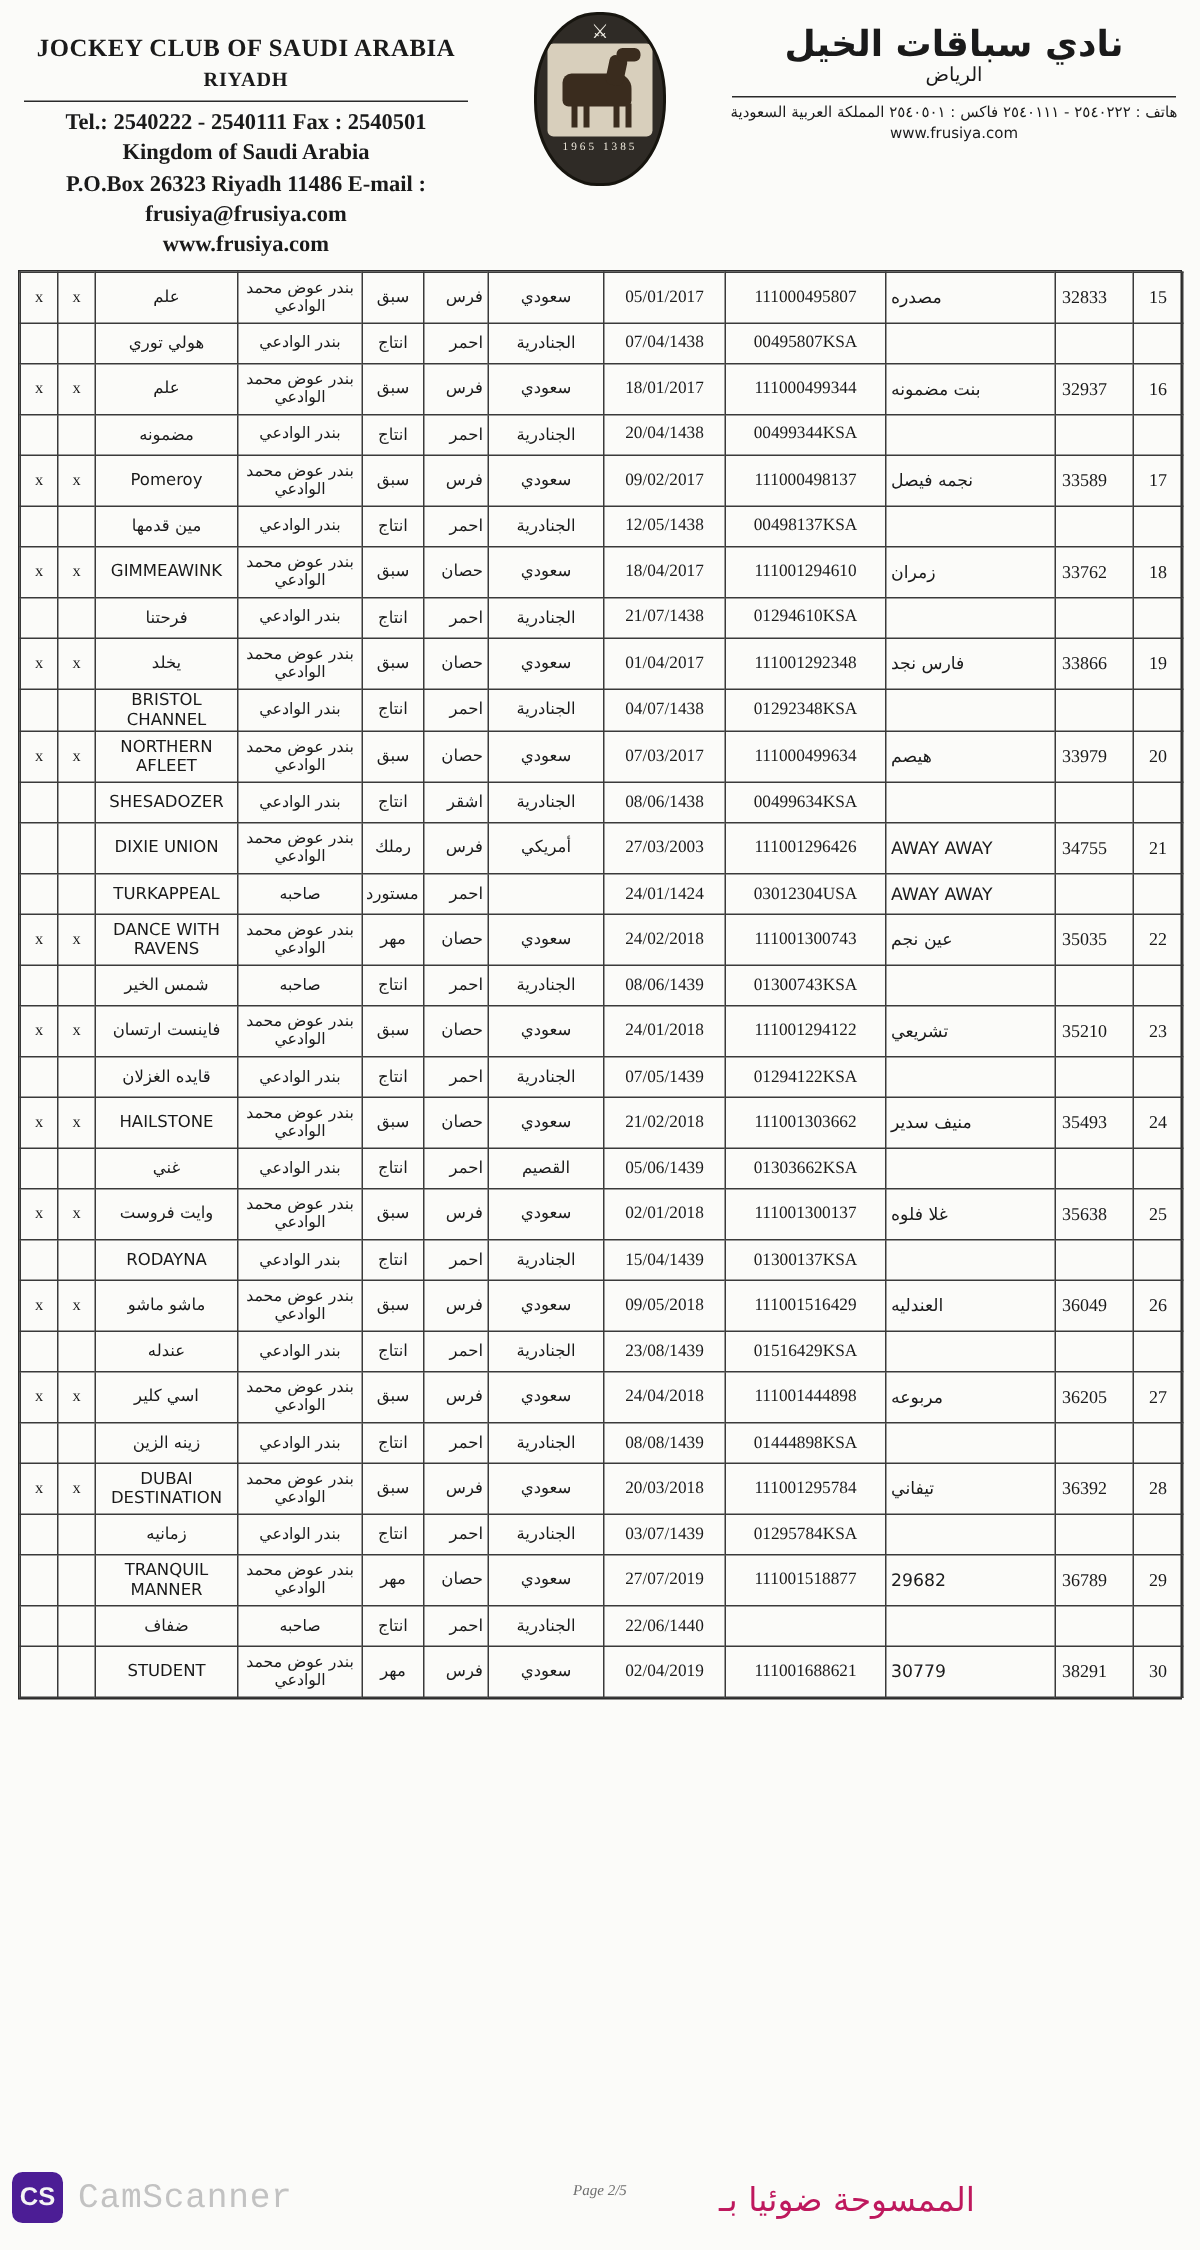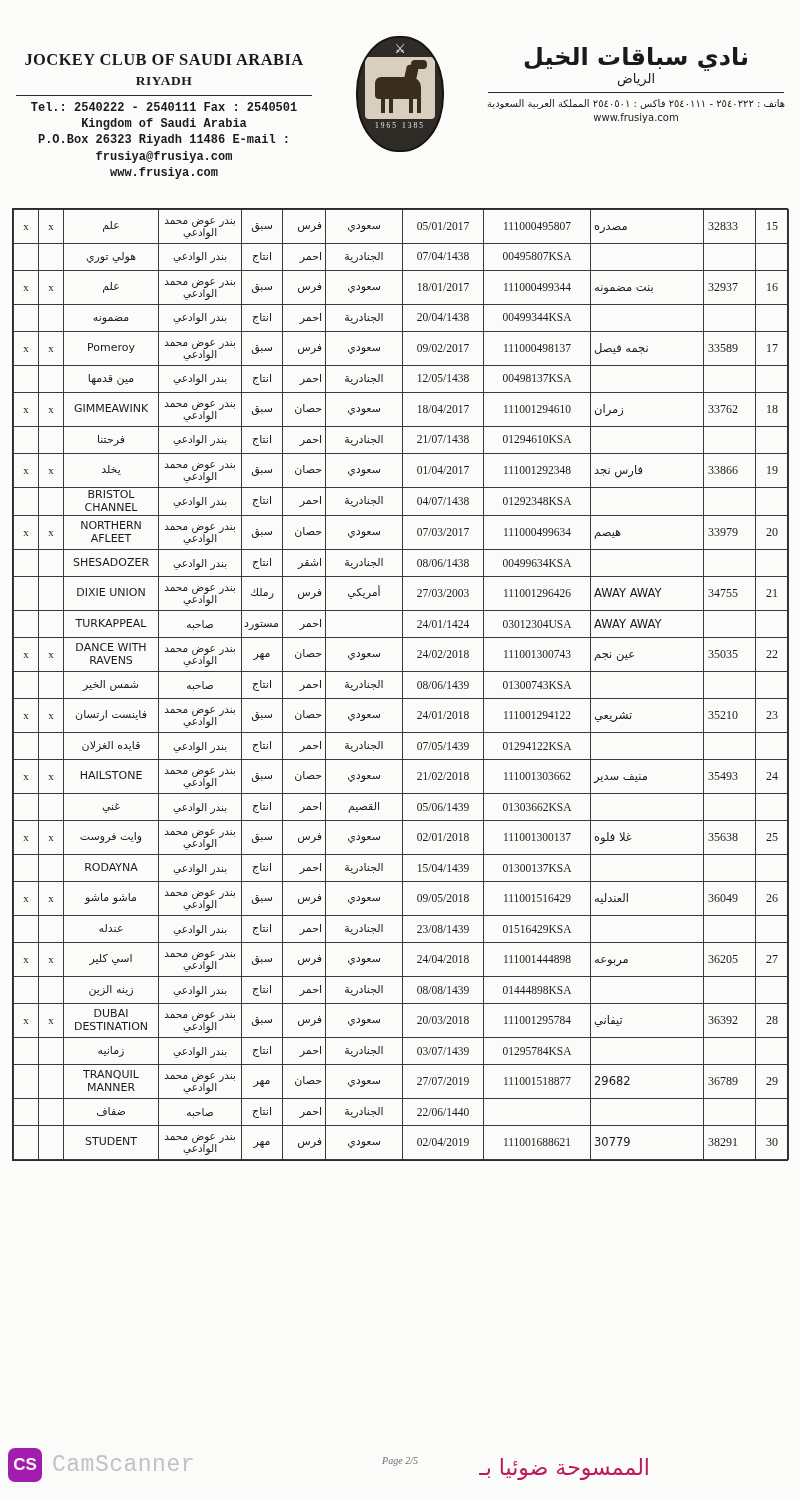--- a/index.html
+++ b/index.html
@@ -1,25 +1,25 @@
 <!DOCTYPE html>
 <html><head>
 <meta charset="utf-8">
 <style>
   html,body{margin:0;padding:0;background:#fbfbf9;}
   body{width:800px;height:1500px;position:relative;font-family:"Liberation Serif",serif;color:#1a1a1a;}
 
   
-  .header{position:relative;height:180px;padding:8px 14px 0 14px;box-sizing:border-box;margin-top:28px;}
+  .header{position:relative;height:180px;padding:8px 14px 0 14px;box-sizing:border-box;}
   .hdr-grid{display:flex;align-items:flex-start;justify-content:space-between;}
   .hdr-left{width:300px;text-align:center;padding-top:14px;}
   .hdr-left .t1{font-family:"Liberation Serif",serif;font-weight:bold;font-size:16.5px;letter-spacing:.4px;}
   .hdr-left .t2{font-weight:bold;font-size:13.5px;margin-top:3px;letter-spacing:.5px;}
   .hdr-left .rule{border-top:1.6px solid #2a2a2a;margin:6px 2px 4px 2px;}
-  .hdr-left .t3,.hdr-left .t4,.hdr-left .t5{font-size:12px;line-height:1.35;font-family:Liberation Mono, monospace;font-weight:bold;}
+  .hdr-left .t3,.hdr-left .t4,.hdr-left .t5{font-size:15px;line-height:1.35;font-family:Liberation Serif, serif;font-weight:bold;}
   .hdr-center{width:90px;display:flex;justify-content:center;}
   .seal{width:84px;height:112px;border-radius:42px/56px;background:#2f2b26;border:2px solid #17150f;
         display:flex;flex-direction:column;align-items:center;justify-content:flex-start;overflow:hidden;}
   .seal .crest{font-size:13px;color:#f2efe6;margin-top:4px;line-height:1;}
   .seal .horse{width:70px;height:62px;background:#d8cfbc;border-radius:4px;margin-top:2px;position:relative;overflow:hidden;}
   .seal .horse .body{position:absolute;left:10px;top:20px;width:46px;height:22px;background:#3a2c1e;border-radius:6px 10px 4px 4px;}
   .seal .horse .neck{position:absolute;left:40px;top:8px;width:12px;height:20px;background:#3a2c1e;transform:rotate(12deg);border-radius:4px;}
   .seal .horse .head{position:absolute;left:46px;top:3px;width:16px;height:9px;background:#3a2c1e;border-radius:4px;}
   .seal .horse .leg{position:absolute;top:40px;width:4px;height:16px;background:#3a2c1e;}
   .seal .dates{font-size:7.5px;color:#efe9dc;margin-top:2px;letter-spacing:2px;}
@@ -45,21 +45,21 @@
   .c-sex{width:36px;}
   .c-color{width:34px;text-align:center;}
   .c-owner{width:76px;text-align:center;font-size:10.5px;line-height:1.1;border-radius:15px;}
   .c-parent{width:88px;text-align:center;font-size:11px;line-height:1.15;}
   .c-x1,.c-x2{width:18px;text-align:center;font-family:"Liberation Serif",serif;font-size:11px;}
 
   
   .pagenum{position:absolute;left:0;right:0;bottom:34px;text-align:center;font-size:10px;color:#6d6d6d;
            font-family:"Liberation Serif",serif;font-style:italic;}
   .cs{position:absolute;left:8px;bottom:18px;display:flex;align-items:center;gap:10px;}
-  .cs .logo{width:34px;height:34px;border-radius:7px;background:#a21caf;color:#f4f4f4;display:flex;
+  .cs .logo{width:34px;height:34px;border-radius:7px;background:#4c1d95;color:#f4f4f4;display:flex;
             align-items:center;justify-content:center;font-family:"Liberation Sans",sans-serif;font-weight:bold;font-size:17px;}
   .cs .txt{font-family:Liberation Mono, monospace;font-size:23px;color:#c2c2c2;letter-spacing:.5px;}
   .cs-ar{position:absolute;right:150px;bottom:20px;font-family:"DejaVu Sans",sans-serif;font-size:22px;color:#be185d;direction:rtl;}
 </style>
 </head>
 <body>
 
 <div class="header">
   <div class="hdr-grid">
     <div class="hdr-left">

